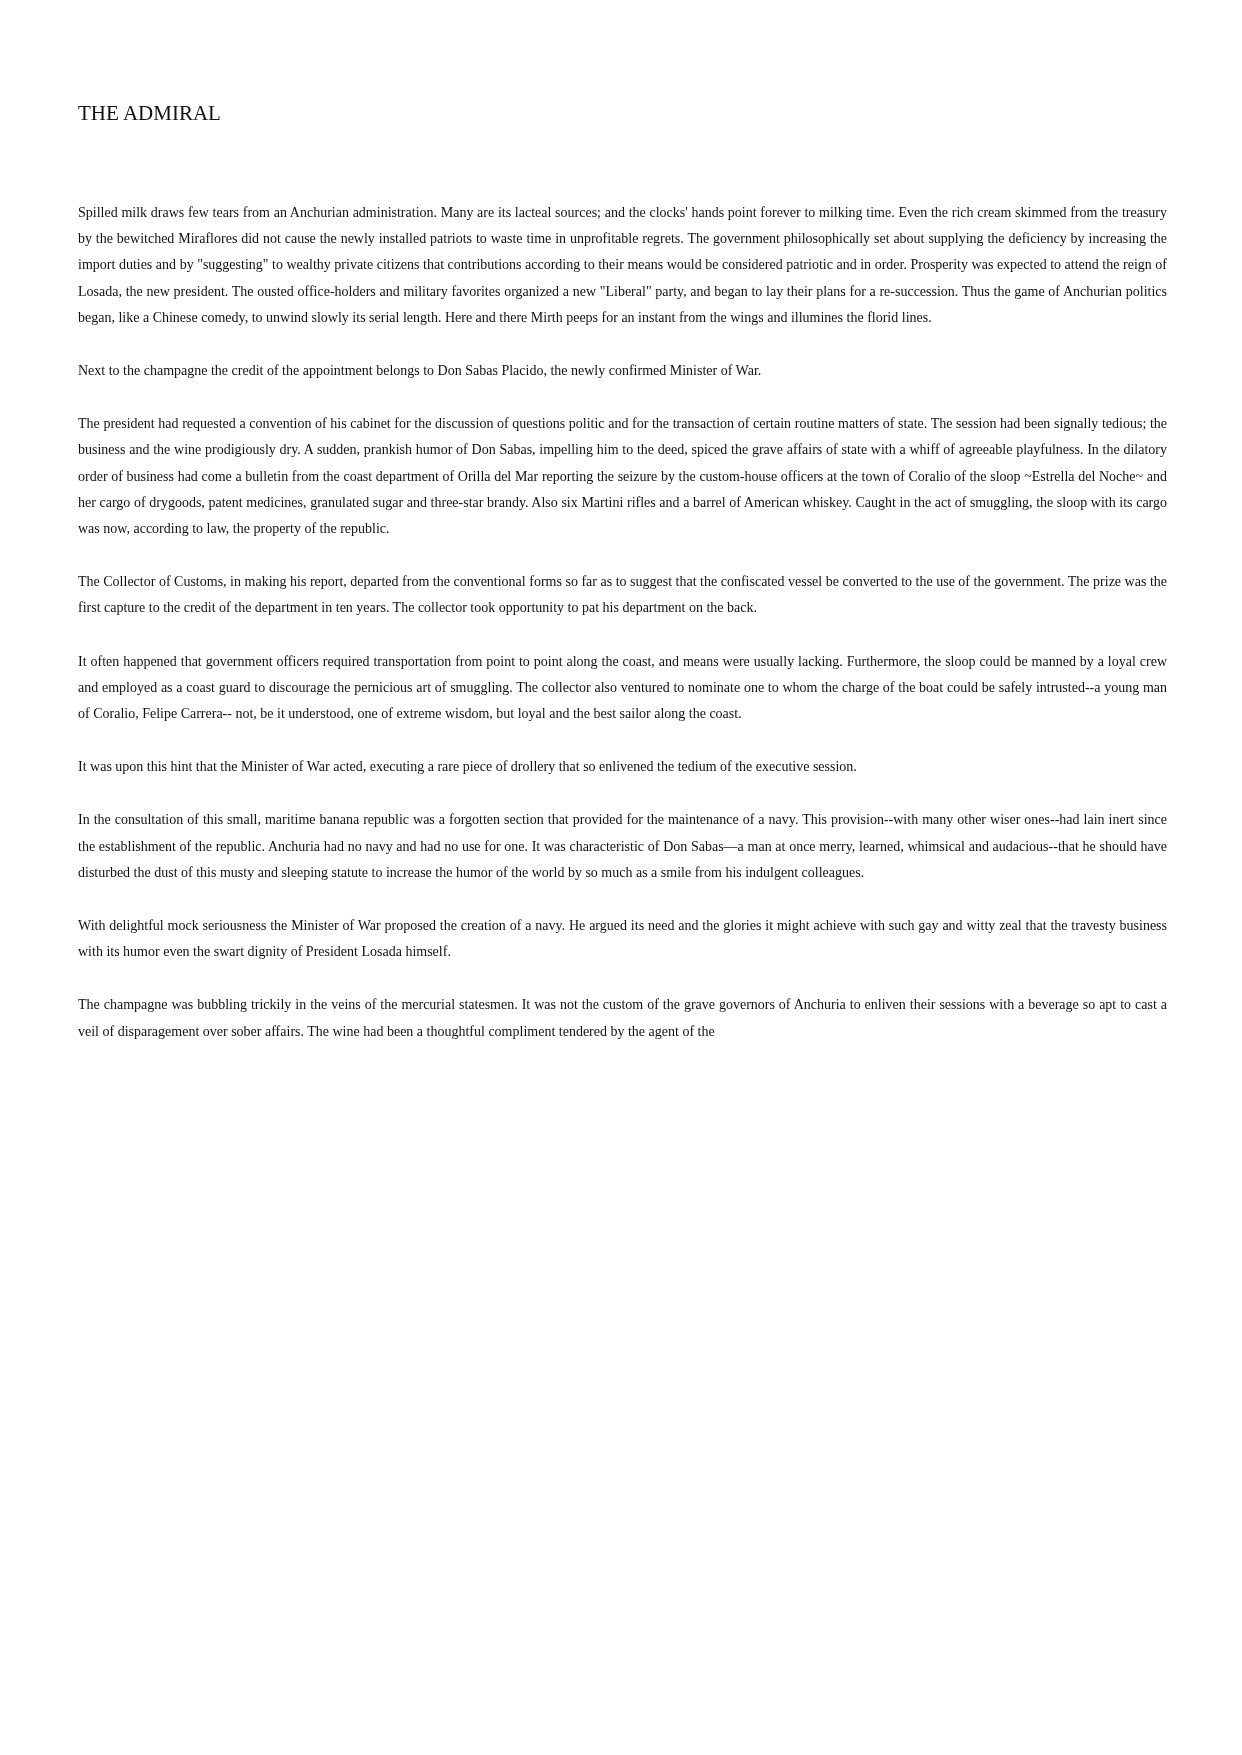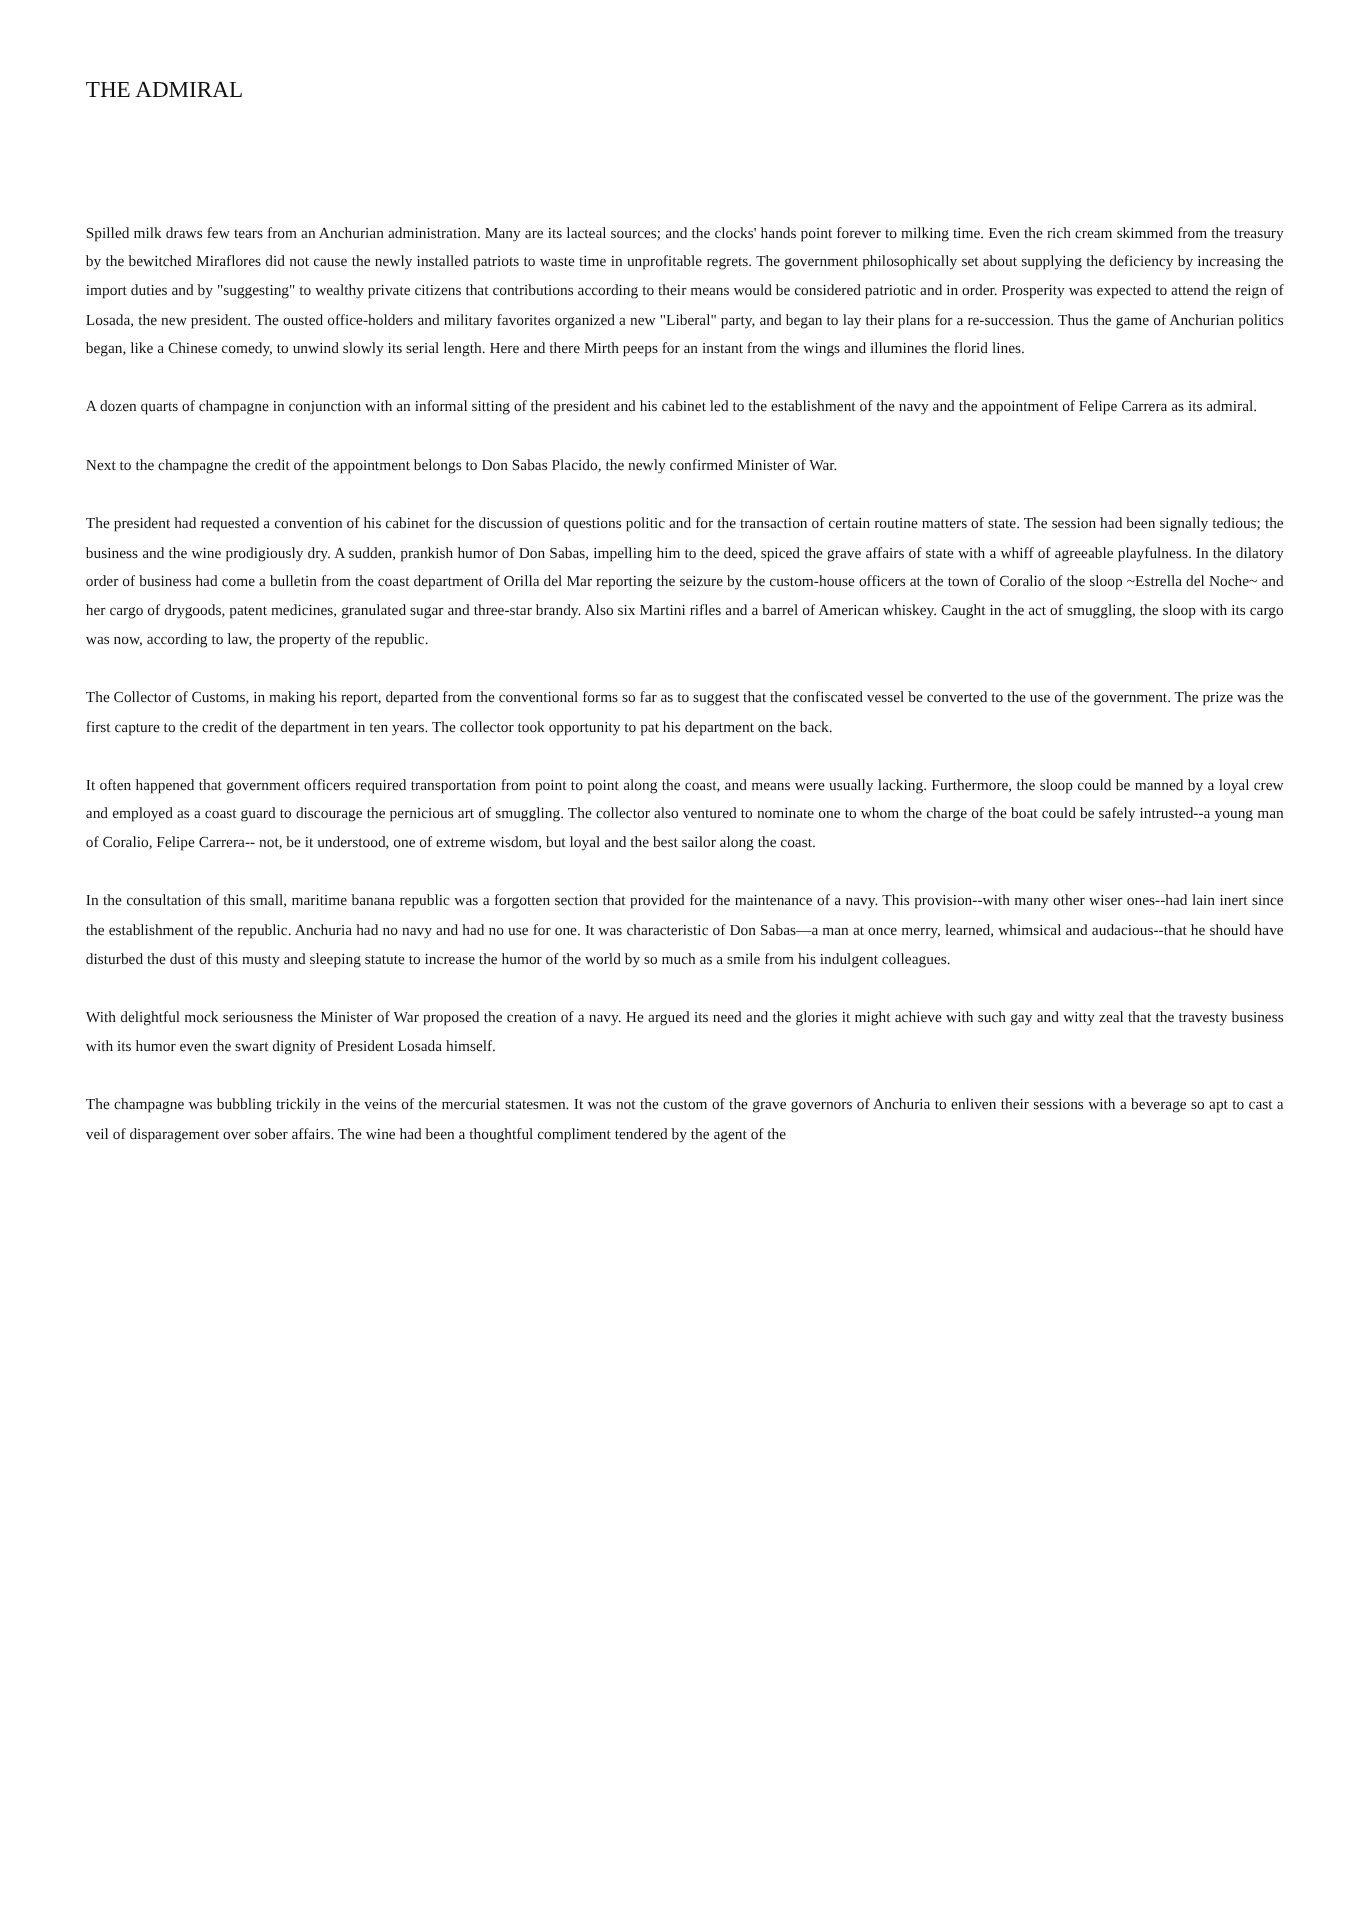--- a/index.html
+++ b/index.html
@@ -16,21 +16,21 @@
       font-family: "Liberation Serif", "DejaVu Serif", serif;
     }
     .page {
       position: absolute;
       left: 78px;
       top: 0;
       width: 1089px;
     }
     .chapter-title {
       position: absolute;
-      top: 68px;
+      top: 100px;
       left: 0;
       margin: 0;
       font-size: 21px;
       font-weight: normal;
       line-height: 26px;
       letter-spacing: 0;
     }
     .body-text {
       position: absolute;
       top: 200px;
@@ -47,22 +47,22 @@
     }
   </style>
 </head>
 <body>
 
 <div class="page">
   <h1 class="chapter-title">THE ADMIRAL</h1>
 
   <div class="body-text">
     <p class="para">Spilled milk draws few tears from an Anchurian administration. Many are its lacteal sources; and the clocks' hands point forever to milking time. Even the rich cream skimmed from the treasury by the bewitched Miraflores did not cause the newly installed patriots to waste time in unprofitable regrets. The government philosophically set about supplying the deficiency by increasing the import duties and by "suggesting" to wealthy private citizens that contributions according to their means would be considered patriotic and in order. Prosperity was expected to attend the reign of Losada, the new president. The ousted office-holders and military favorites organized a new "Liberal" party, and began to lay their plans for a re-succession. Thus the game of Anchurian politics began, like a Chinese comedy, to unwind slowly its serial length. Here and there Mirth peeps for an instant from the wings and illumines the florid lines.</p>
-    <p class="para">A dozen quarts of champagne in conjunction with an informal sitting of the president and his cabinet led to the establishment of the navy and the appointment of Felipe Carrera as its admiral.</p>
     <p class="para">Next to the champagne the credit of the appointment belongs to Don Sabas Placido, the newly confirmed Minister of War.</p>
     <p class="para">The president had requested a convention of his cabinet for the discussion of questions politic and for the transaction of certain routine matters of state. The session had been signally tedious; the business and the wine prodigiously dry. A sudden, prankish humor of Don Sabas, impelling him to the deed, spiced the grave affairs of state with a whiff of agreeable playfulness. In the dilatory order of business had come a bulletin from the coast department of Orilla del Mar reporting the seizure by the custom-house officers at the town of Coralio of the sloop ~Estrella del Noche~ and her cargo of drygoods, patent medicines, granulated sugar and three-star brandy. Also six Martini rifles and a barrel of American whiskey. Caught in the act of smuggling, the sloop with its cargo was now, according to law, the property of the republic.</p>
     <p class="para">The Collector of Customs, in making his report, departed from the conventional forms so far as to suggest that the confiscated vessel be converted to the use of the government. The prize was the first capture to the credit of the department in ten years. The collector took opportunity to pat his department on the back.</p>
     <p class="para">It often happened that government officers required transportation from point to point along the coast, and means were usually lacking. Furthermore, the sloop could be manned by a loyal crew and employed as a coast guard to discourage the pernicious art of smuggling. The collector also ventured to nominate one to whom the charge of the boat could be safely intrusted--a young man of Coralio, Felipe Carrera-- not, be it understood, one of extreme wisdom, but loyal and the best sailor along the coast.</p>
+    <p class="para">It was upon this hint that the Minister of War acted, executing a rare piece of drollery that so enlivened the tedium of the executive session.</p>
     <p class="para">In the consultation of this small, maritime banana republic was a forgotten section that provided for the maintenance of a navy. This provision--with many other wiser ones--had lain inert since the establishment of the republic. Anchuria had no navy and had no use for one. It was characteristic of Don Sabas—a man at once merry, learned, whimsical and audacious--that he should have disturbed the dust of this musty and sleeping statute to increase the humor of the world by so much as a smile from his indulgent colleagues.</p>
     <p class="para">With delightful mock seriousness the Minister of War proposed the creation of a navy. He argued its need and the glories it might achieve with such gay and witty zeal that the travesty business with its humor even the swart dignity of President Losada himself.</p>
     <p class="para">The champagne was bubbling trickily in the veins of the mercurial statesmen. It was not the custom of the grave governors of Anchuria to enliven their sessions with a beverage so apt to cast a veil of disparagement over sober affairs. The wine had been a thoughtful compliment tendered by the agent of the</p>
   </div>
 </div>
 
 </body></html>

